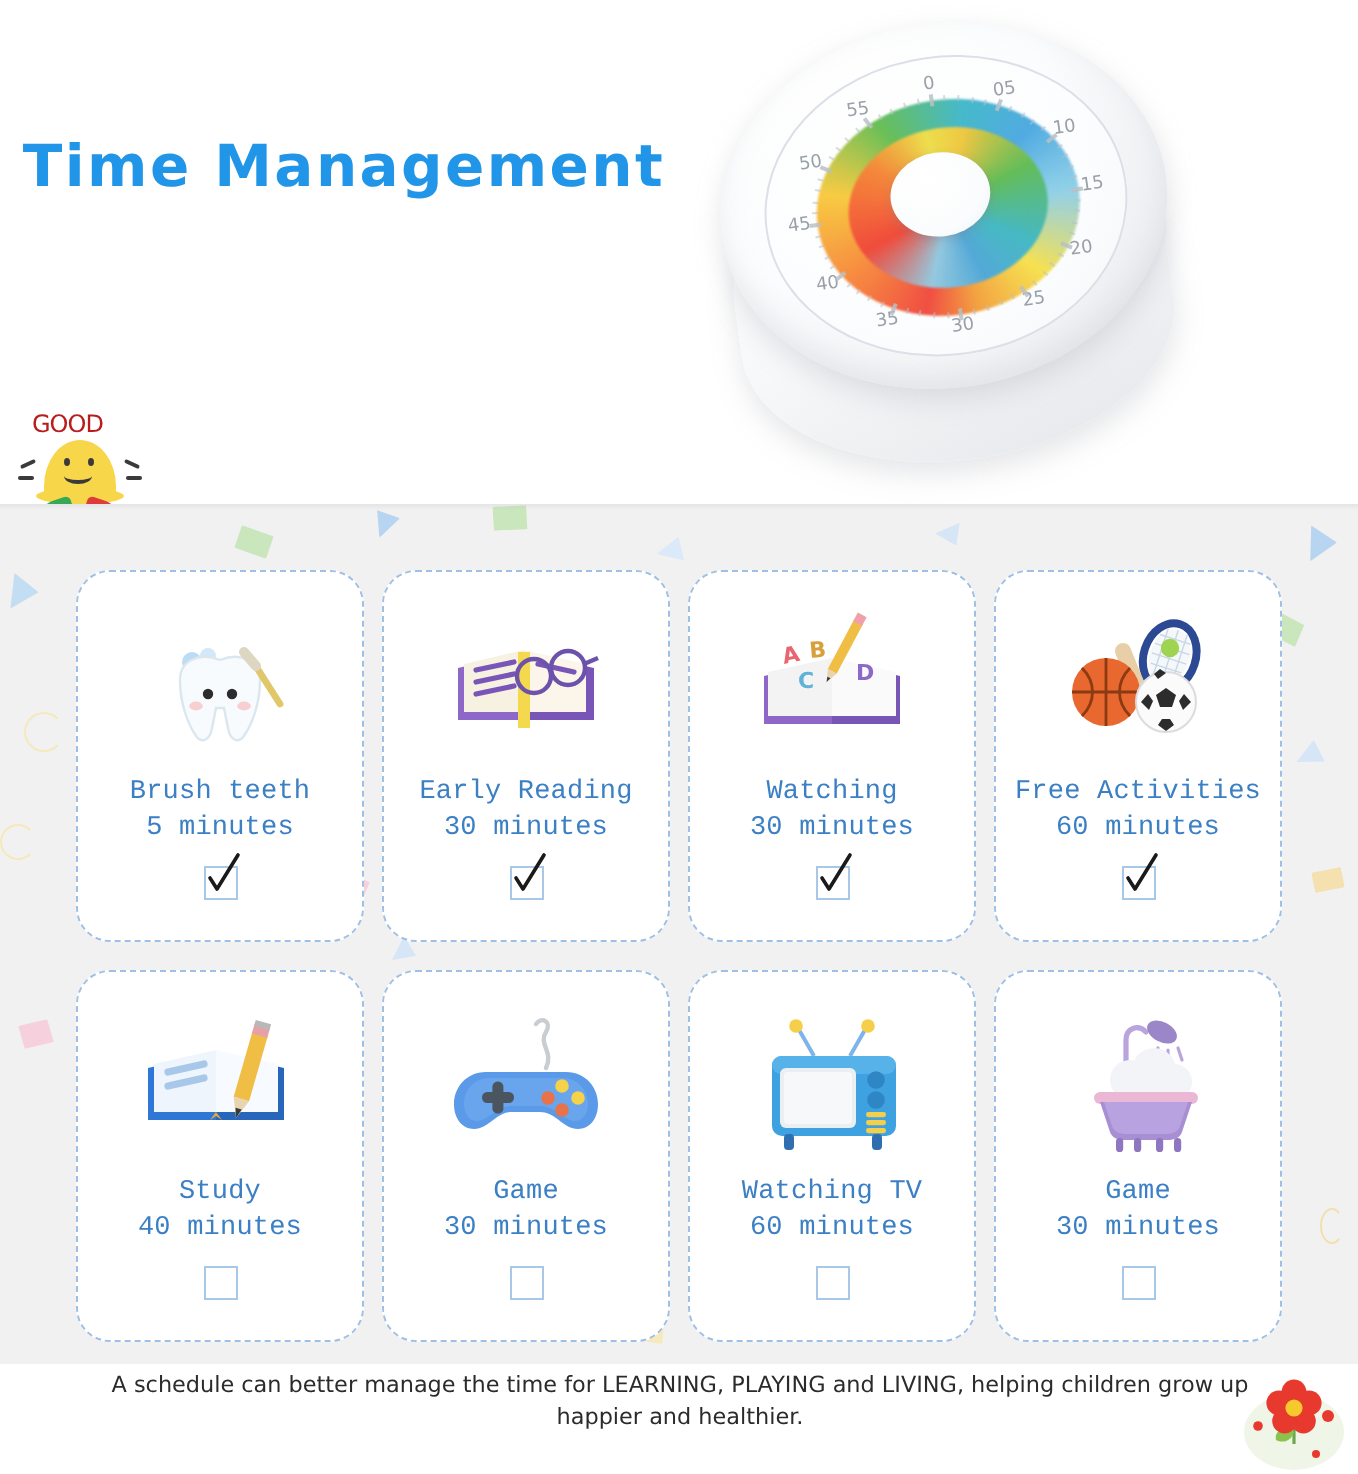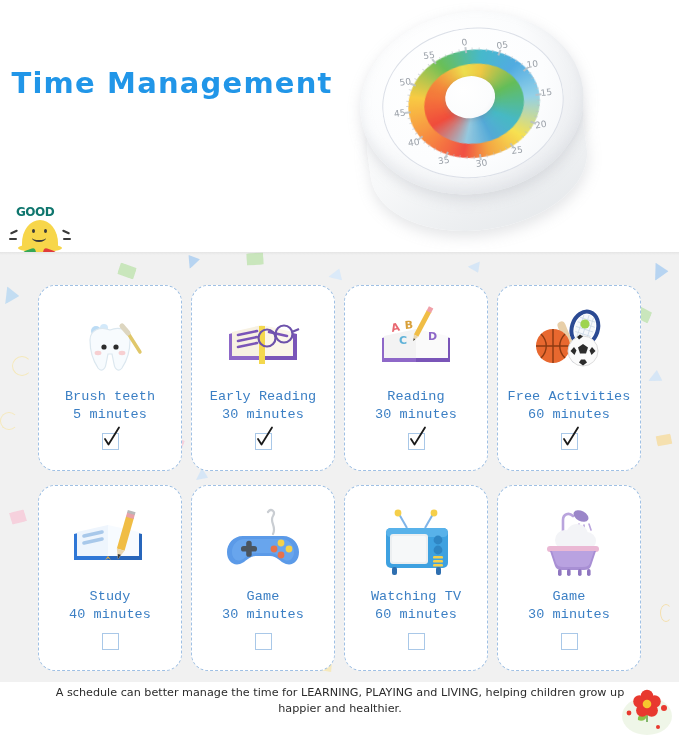--- a/index.html
+++ b/index.html
@@ -166,22 +166,22 @@
   .mascot {
     position: absolute;
     left: 8px; top: 205px;
     width: 72px; height: 62px;
   }
   .mascot-good {
     position: absolute;
     left: 8px; top: 0px;
     font-family: "DejaVu Sans", sans-serif;
     font-size: 12px;
-    font-weight: bold;
-    color: #0f766e;
+    font-weight: normal;
+    color: #b91c1c;
     letter-spacing: -.5px;
   }
   .bell {
     position: absolute;
     left: 14px; top: 15px;
     width: 36px; height: 32px;
     background: #f7d64a;
     border-radius: 50% 50% 22% 22% / 72% 72% 18% 18%;
   }
   .bell-brim {
@@ -516,21 +516,21 @@
         <text x="33" y="25" font-family="DejaVu Sans, sans-serif" font-size="11" font-weight="bold" fill="#d8a03a" transform="rotate(-5 33 25)">B</text>
         <text x="27" y="40" font-family="DejaVu Sans, sans-serif" font-size="11" font-weight="bold" fill="#5fb2d8">C</text>
         <text x="56" y="36" font-family="DejaVu Sans, sans-serif" font-size="11" font-weight="bold" fill="#8e68c8">D</text>
         <g transform="rotate(28 52 20)">
           <rect x="48" y="6" width="5" height="28" fill="#f0bd45"></rect>
           <rect x="48" y="2" width="5" height="5" fill="#f0a0a8"></rect>
           <path d="M48 34 L53 34 L50.5 40 Z" fill="#e8d5b0"></path>
           <path d="M49.6 37.5 L51.4 37.5 L50.5 40 Z" fill="#3a3a3a"></path>
         </g>
       </svg></div>
-          <div class="card-label">Reading</div>
+          <div class="card-label">Watching</div>
           <div class="card-label">30 minutes</div>
           <div class="checkbox">
             <svg class="checkmark" viewBox="0 0 22 24">
           <path d="M3 14 L6.5 19.5 L17 2.5" fill="none" stroke="#1a1a1a" stroke-width="1.8" stroke-linecap="round" stroke-linejoin="round"></path>
         </svg>
           </div>
         </div>
         <div class="card">
           <div class="card-icon">
       <svg viewBox="0 0 88 78">

